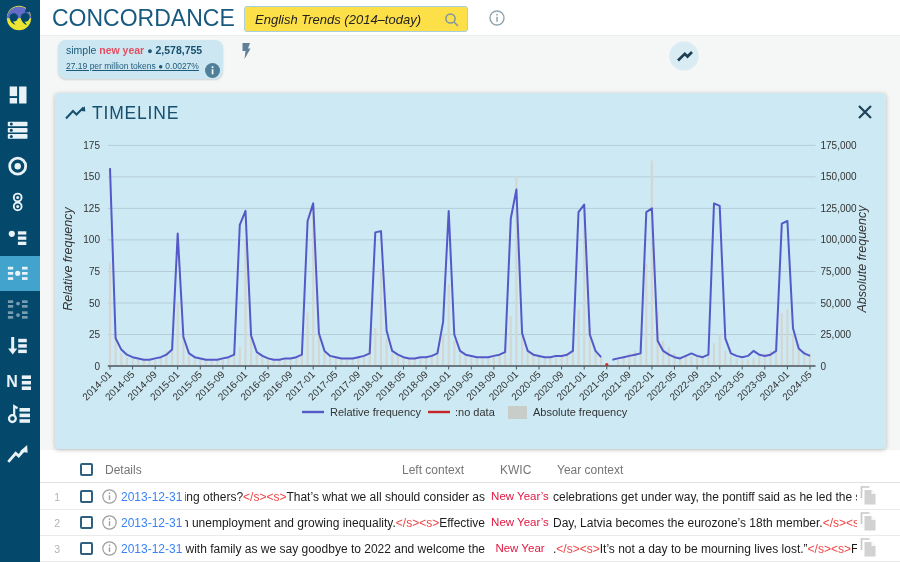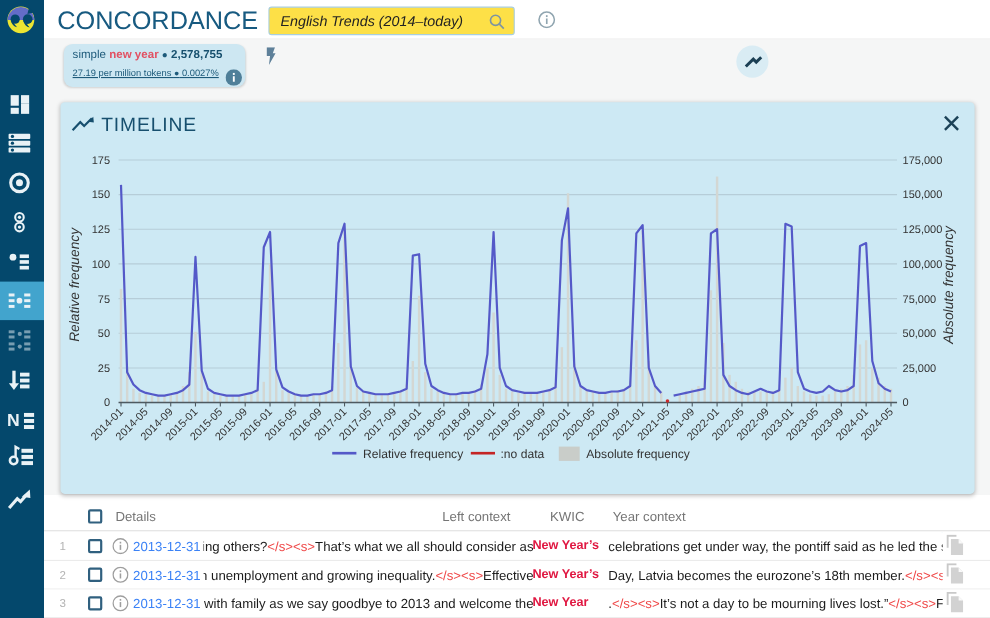--- a/index.html
+++ b/index.html
@@ -33,21 +33,21 @@
   #ptitle { position:absolute; left:92px; top:103px; font-size:17.5px; color:#174f6e; font-weight:normal; letter-spacing:0.8px;text-align:center; }
 
   
   #thead { position:absolute; left:40px; top:456px; width:860px; height:27px; color:#757575; font-size:12px; border-bottom:1px solid #e0e0e0; background:#fff; }
   .row { position:absolute; left:40px; width:860px; height:26px; font-size:12px; color:#1c1c1c; background:#fff; border-bottom:1px solid #ebebeb; }
   .rownum { position:absolute; left:8px; width:12px; text-align:right; top:7px; font-size:10.5px; color:#b3b3b3; }
   .cb { position:absolute; left:40px; top:6px; width:13px; height:13px; border:2px solid #30607f; border-radius:2px; background:#fff; }
   .date { position:absolute; left:81px; top:6px; color:#3b82f6; }
   .lctx { position:absolute; left:145px; top:6px; width:300px; height:15px; overflow:hidden; }
   .lctx > span { position:absolute; right:0; top:0; white-space:nowrap; }
-  .kwic { position:absolute; left:444px; top:6px; width:72px; text-align:left; color:#e01741; font-weight:bold; font-size:11.5px; white-space:nowrap; }
+  .kwic { position:absolute; left:444px; top:6px; width:72px; text-align:center; color:#e01741; font-weight:normal; font-size:11.5px; white-space:nowrap; }
   .rctx { position:absolute; left:513px; top:6px; width:304px; height:15px; overflow:hidden; }
   .rctx > span { position:absolute; left:0; top:0; white-space:nowrap; }
   .tag { color:#ef4444; }
 </style>
 </head>
 <body>
 <div id="page">
 <div id="sidebar">
 <div class="active-item"></div>
 <svg class="abs" style="left:0;top:0" width="40" height="562" viewBox="0 0 40 562">
@@ -451,21 +451,21 @@
 <div class="row" style="top:536px">
   <div class="rownum">3</div>
   <div class="cb"></div>
   <svg class="abs" style="left:62px;top:5px" width="15" height="15" viewBox="0 0 15 15">
         <circle cx="7.5" cy="7.5" r="6.7" fill="none" stroke="#9e9e9e" stroke-width="1.2"></circle>
         <rect x="6.8" y="6.3" width="1.4" height="4.6" fill="#9e9e9e"></rect>
         <rect x="6.8" y="3.5" width="1.4" height="1.6" fill="#9e9e9e"></rect>
       </svg>
   <div class="date">2013-12-31</div>
   <div class="lctx">
-        <span>with family as we say goodbye to 2013 and welcome the</span>
+        <span>with family as we say goodbye to 2022 and welcome the</span>
       </div>
   <div class="kwic">New Year</div>
   <div class="rctx">
         <span>.<span class="tag">&lt;/s&gt;&lt;s&gt;</span>It’s not a day to be mourning lives lost.”<span class="tag">&lt;/s&gt;&lt;s&gt;</span>Four</span>
       </div>
   <svg class="abs" style="left:820px;top:2px" width="18" height="20" viewBox="0 0 18 20">
         <path d="M1.5 12 L1.5 1 L9.5 1" stroke="#c9c9c9" stroke-width="1.7" fill="none"></path>
         <path d="M4.5 4 L11.5 4 L15.5 8 L15.5 18.5 L4.5 18.5 Z" fill="#d2d2d2"></path>
         <path d="M11.5 4 L15.5 8 L11.5 8 Z" fill="#fafafa"></path>
       </svg>

